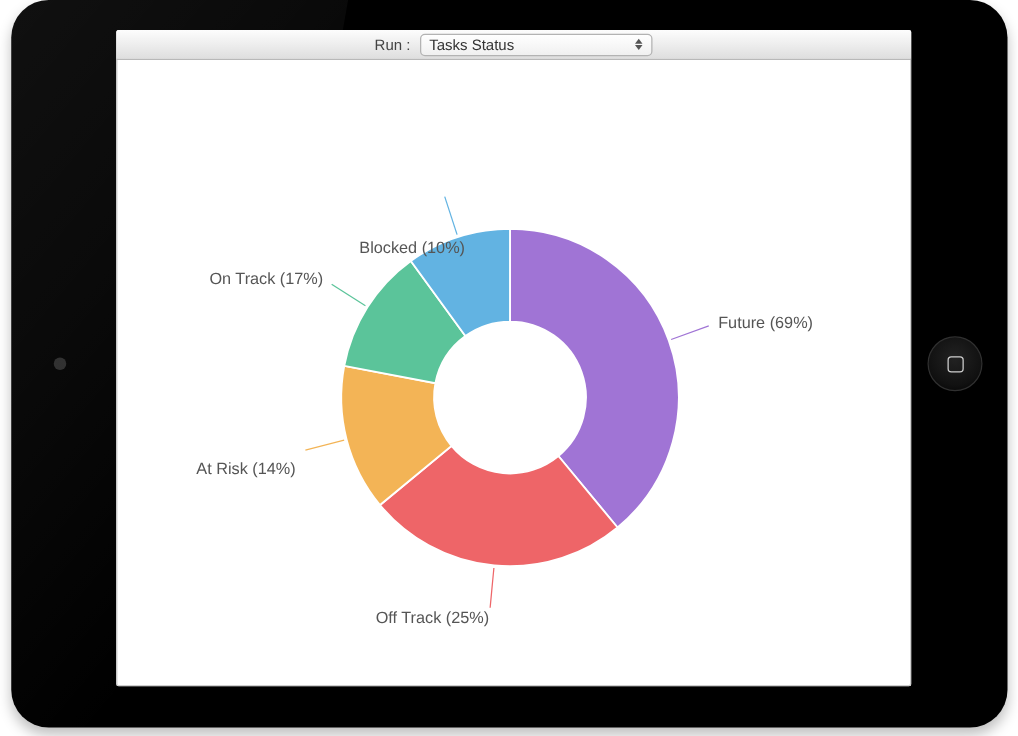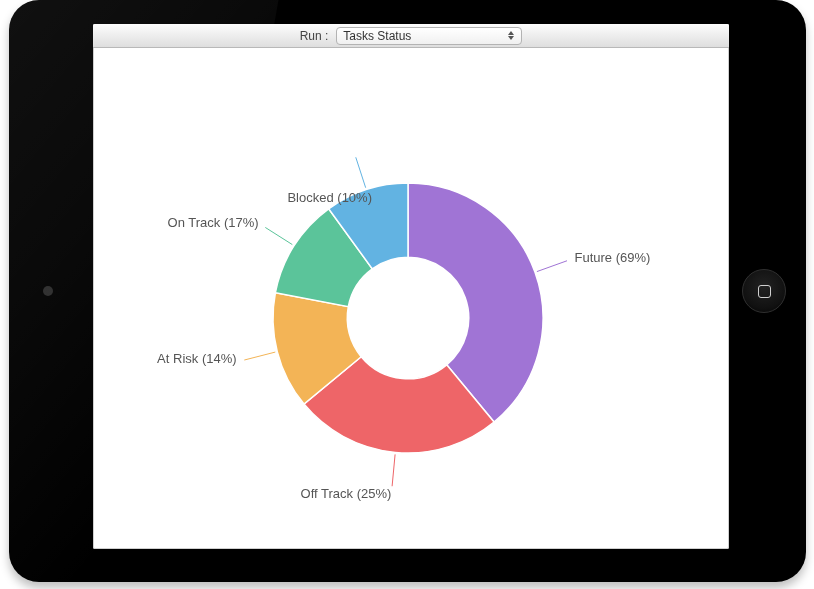--- a/index.html
+++ b/index.html
@@ -192,20 +192,20 @@
             <line x1="302.10716107536354" y1="406.39198915062195" x2="299.0956950491711" y2="438.2499720179205" stroke="#ee6568" stroke-width="1"></line>
             <path d="M 210.98071222526846 356.0522386160731 A 135 135 0 0 1 182.39122115162704 244.70352253092722 L 255.32604951823217 258.61658513891723 A 60.75 60.75 0 0 0 268.1913205013708 308.7235073772329 Z" fill="#f3b456" stroke="#ffffff" stroke-width="1.5"></path>
             <line x1="182.30410692537757" y1="304.07051454158517" x2="151.30944576926137" y2="312.02859093086056" stroke="#f3b456" stroke-width="1"></line>
             <path d="M 182.39122115162704 244.70352253092722 A 135 135 0 0 1 235.64899094051611 160.7827057593821 L 279.29204592323225 220.85221759172194 A 60.75 60.75 0 0 0 255.32604951823217 258.61658513891723 Z" fill="#5bc49a" stroke="#ffffff" stroke-width="1.5"></path>
             <line x1="199.32707420622393" y1="196.59172908787747" x2="172.30858059015944" y2="179.4452716485496" stroke="#5bc49a" stroke-width="1"></line>
             <path d="M 235.64899094051611 160.7827057593821 A 135 135 0 0 1 315 135 L 315 209.25 A 60.75 60.75 0 0 0 279.29204592323225 220.85221759172194 Z" fill="#62b3e2" stroke="#ffffff" stroke-width="1.5"></path>
             <line x1="272.6646717706322" y1="139.70525726756398" x2="262.77612795063385" y2="109.27144874611906" stroke="#62b3e2" stroke-width="1"></line>
           </svg>
           <div class="slice-label" style="left: 481.536px; top: 202.043px;">Future (69%)</div>
           <div class="slice-label" style="right: 337.657px; text-align: center; top: 438.214px;">Off Track (25%)</div>
-          <div class="slice-label" style="right: 492.439px; text-align: right; top: 303px;">At Risk (14%)</div>
+          <div class="slice-label" style="right: 492.439px; text-align: right; top: 319px;">At Risk (14%)</div>
           <div class="slice-label" style="right: 470.446px; text-align: right; top: 167.159px;">On Track (17%)</div>
           <div class="slice-label" style="right: 357px; text-align: center; top: 93.663px; margin-top: 48px;">Blocked (10%)</div>
         </div>
 
     </div>
   </div>
 </div>
 
 </body></html>

